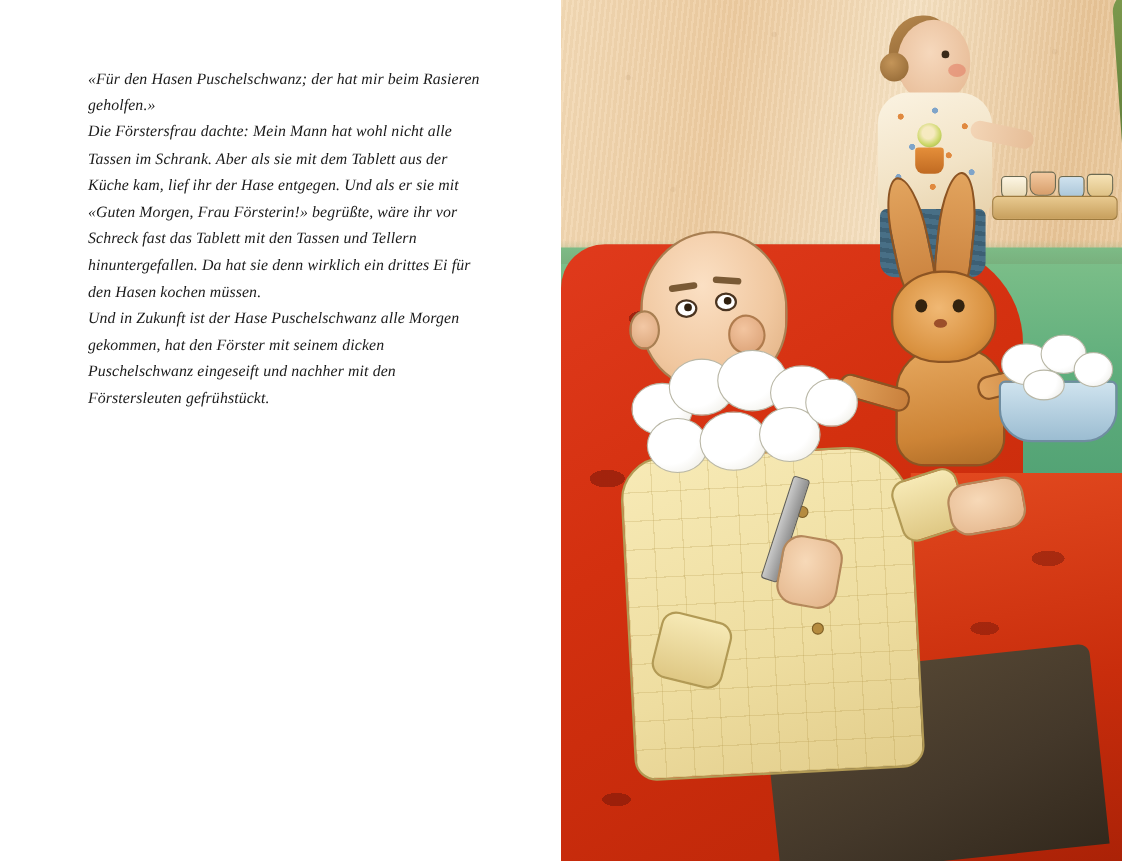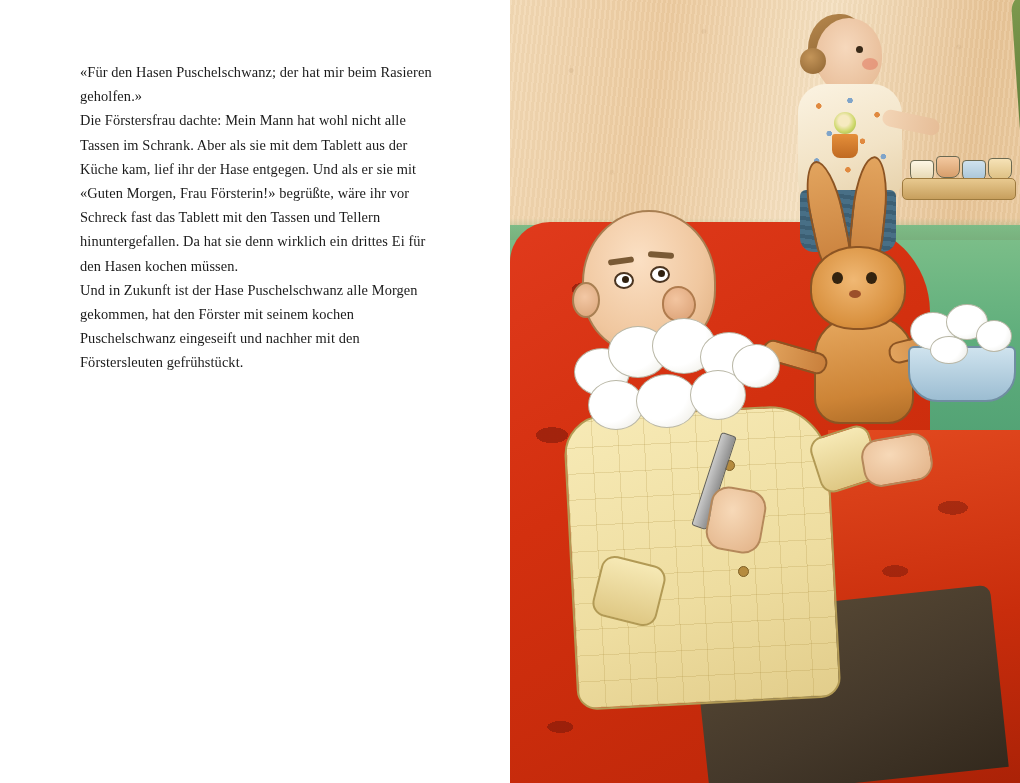--- a/index.html
+++ b/index.html
@@ -32,20 +32,21 @@
     position: absolute;
     left: 80px;
     top: 60px;
     width: 360px;
     font-family: "Liberation Serif", serif;
     font-size: 14.4px;
     line-height: 24.2px;
     color: #1a1a1a;
     text-align: left;
     letter-spacing: 0.1px;
+    font-style: italic;
   }
   .para {
     margin: 0;
   }
   
   .page-right {
     position: relative;
     width: 510px;
     height: 783px;
     overflow: hidden;
@@ -529,21 +530,21 @@
 </style>
 </head>
 <body>
 
 <div class="spread">
 
   <div class="page-left">
     <div class="text-block">
       <p class="para">«Für den Hasen Puschelschwanz; der hat mir beim Rasieren geholfen.»</p>
       <p class="para">Die Förstersfrau dachte: Mein Mann hat wohl nicht alle Tassen im Schrank. Aber als sie mit dem Tablett aus der Küche kam, lief ihr der Hase entgegen. Und als er sie mit «Guten Morgen, Frau Försterin!» begrüßte, wäre ihr vor Schreck fast das Tablett mit den Tassen und Tellern hinuntergefallen. Da hat sie denn wirklich ein drittes Ei für den Hasen kochen müssen.</p>
-      <p class="para">Und in Zukunft ist der Hase Puschelschwanz alle Morgen gekommen, hat den Förster mit seinem kochen Puschelschwanz eingeseift und nachher mit den Förstersleuten gefrühstückt.</p>
+      <p class="para">Und in Zukunft ist der Hase Puschelschwanz alle Morgen gekommen, hat den Förster mit seinem dicken Puschelschwanz eingeseift und nachher mit den Förstersleuten gefrühstückt.</p>
     </div>
   </div>
 
   <div class="page-right">
     <div class="illus">
 
       <div class="bg-paper"></div>
       <div class="bg-speckle"></div>
       <div class="bg-green"></div>
       <div class="bg-green-edge"></div>

